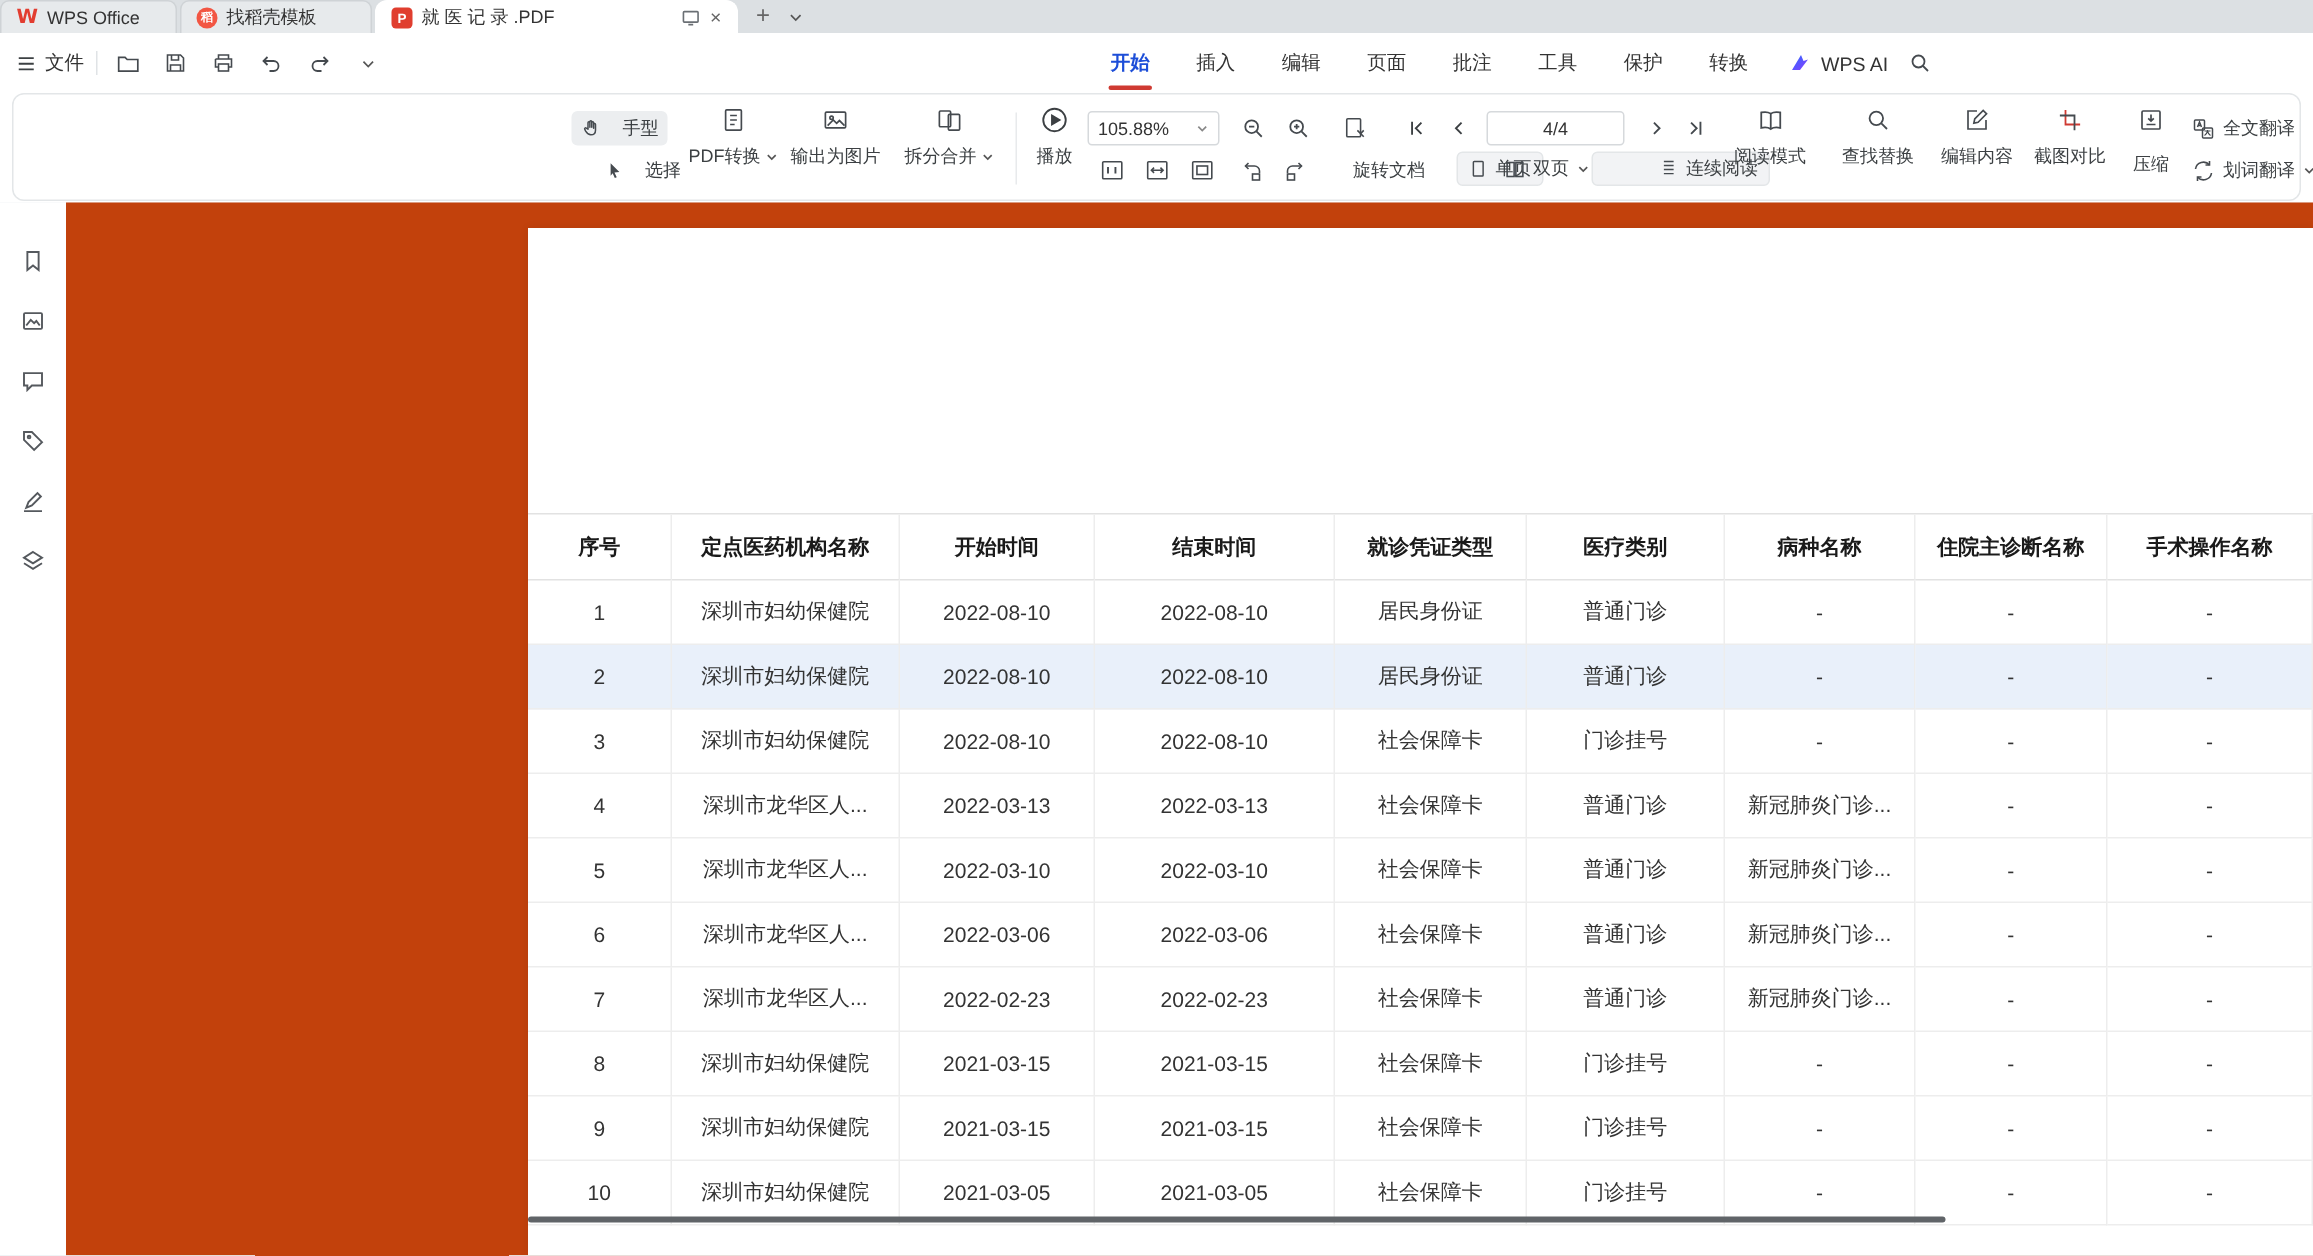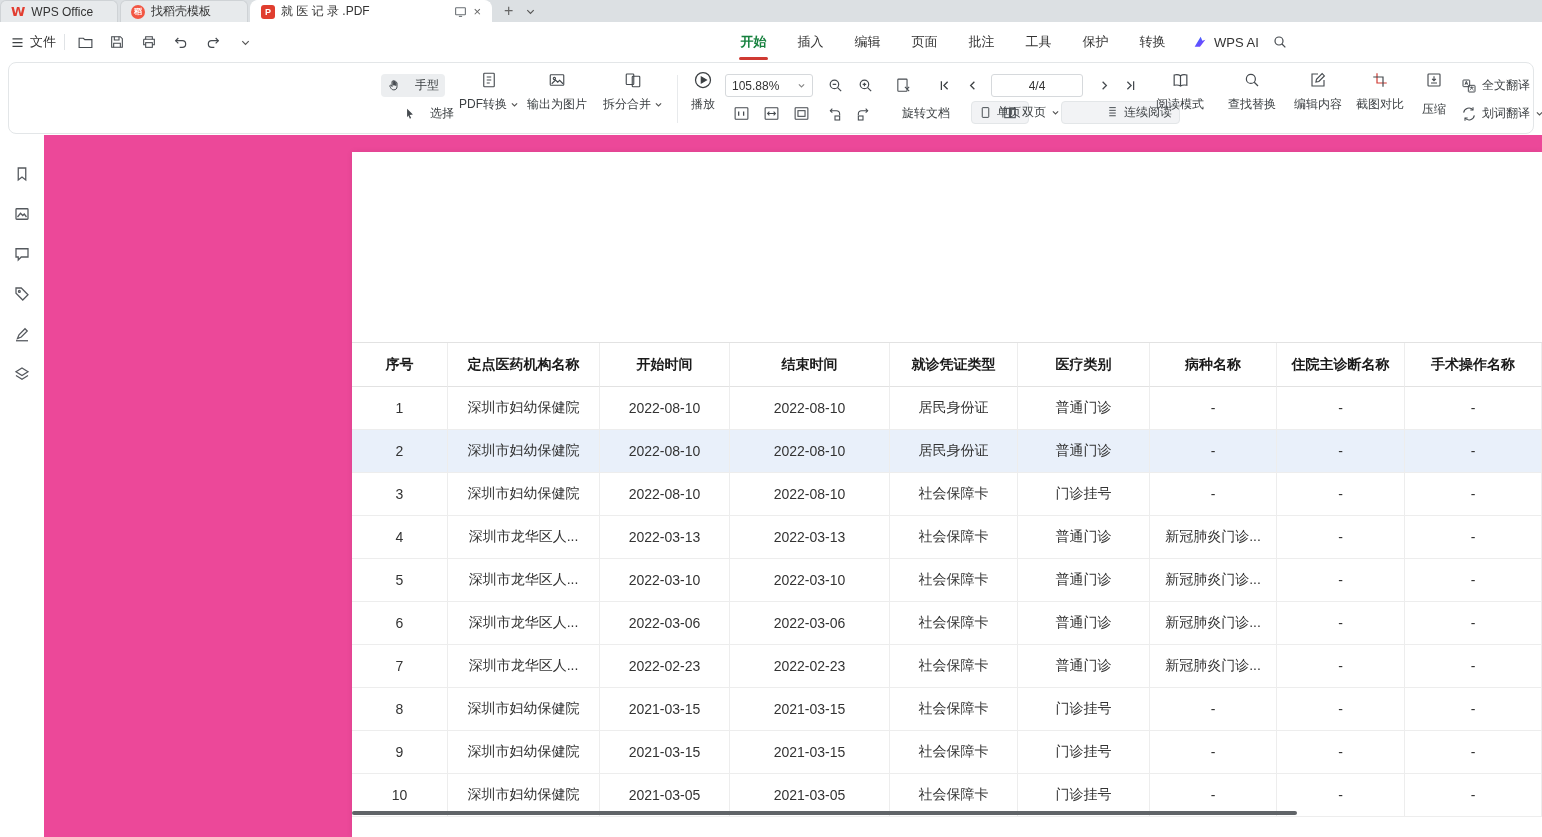--- a/index.html
+++ b/index.html
@@ -24,21 +24,21 @@
 
   
   .menubar { position:absolute; left:0; top:22px; width:100%; height:40px; background:#fff;padding-left:46px; }
   .menubar .leftgrp { position:absolute; left:10px; top:0; height:40px; display:flex; align-items:center; gap:8px; }
   .file-btn { display:flex; align-items:center; gap:5px; font-size:13px; color:#333; cursor:pointer; }
   .vdiv { width:1px; height:16px; background:#e0e3e6; }
   .mbtn { width:24px; height:24px; display:flex; align-items:center; justify-content:center; border-radius:4px; cursor:pointer; color:#454a4f; }
   .mbtn.disabled { color:#b9bdc1; }
   .nav { position:absolute; left:725px; top:0; height:40px; display:flex; align-items:center; }
   .menu-item { width:57px; text-align:center; font-size:13px; color:#333; height:40px; line-height:40px; position:relative; cursor:pointer; }
-  .menu-item.active { color:#15803d; font-weight:bold; }
+  .menu-item.active { color:#1d4ed8; font-weight:bold; }
   .menu-item.active::after { content:""; position:absolute; left:14px; right:14px; bottom:2px; height:3px; border-radius:2px; background:#cf3a32; }
   .ai-btn { position:absolute; left:1192px; top:0; height:40px; display:flex; align-items:center; gap:6px; font-size:13px; color:#333; cursor:pointer; }
   .msearch { position:absolute; left:1268px; top:8px; width:24px; height:24px; display:flex; align-items:center; justify-content:center; color:#454a4f; cursor:pointer; }
 
   
   .ribbonwrap { position:absolute; left:0; top:62px; width:100%; height:73px; background:#fff; }
   .ribbon { position:absolute; left:8px; top:0; width:1526px; height:72px; background:#fff; border:1px solid #e3e6e8; border-radius:8px; font-size:12px; color:#3c4043; }
   .rabs { position:absolute; display:flex; align-items:center; gap:5px; height:23px; cursor:pointer; white-space:nowrap; }
   .toolbtn { border-radius:4px; padding:0 6px;gap:13px; }
   .toolbtn.on { background:#eceef0; }
@@ -51,21 +51,21 @@
   .pagebox { justify-content:center; }
   .rdiv { position:absolute; width:1px; background:#e8eaec; top:12px; height:48px; }
   .ico { display:block; color:#454a4f; }
   .dis { color:#b8bcc0; }
 
   
   .sidebar { position:absolute; left:0; top:135px; width:44px; height:702px; background:#fff; }
   .sideicon { position:absolute; left:13px; width:18px; height:18px; color:#55595e; cursor:pointer; }
 
   
-  .docarea { position:absolute; left:44px; top:135px; width:1498px; height:702px; background:#ec4899; }
+  .docarea { position:absolute; left:44px; top:135px; width:1498px; height:702px; background:#c2410c; }
   .page { position:absolute; left:308px; top:17px; width:1190px; height:685px; background:#fff; box-shadow:0 0 6px rgba(0,0,0,0.08); }
   .rtable { position:absolute; left:0; top:190px; width:1190px; border-top:1px solid #e2e2e2; }
   .trow { display:grid; grid-template-columns:96px 152px 130px 160px 128px 132px 127px 128px 137px; }
   .tcell { display:flex; align-items:center; justify-content:center; border-right:1px solid #ededed; border-bottom:1px solid #ededed; font-size:14px; color:#2b2b2b; overflow:hidden; white-space:nowrap; }
   .trow.thead .tcell { font-weight:bold; height:44px; color:#1a1a1a; border-bottom:1px solid #e2e2e2; }
   .trow.tbody .tcell { height:43px; color:#333; }
   .trow.hl .tcell { background:#e9f0fa; }
   .hscroll { position:absolute; left:0; top:659px; width:945px; height:4px; background:#606468; border-radius:2px; cursor:pointer; }
 </style>
 </head>

